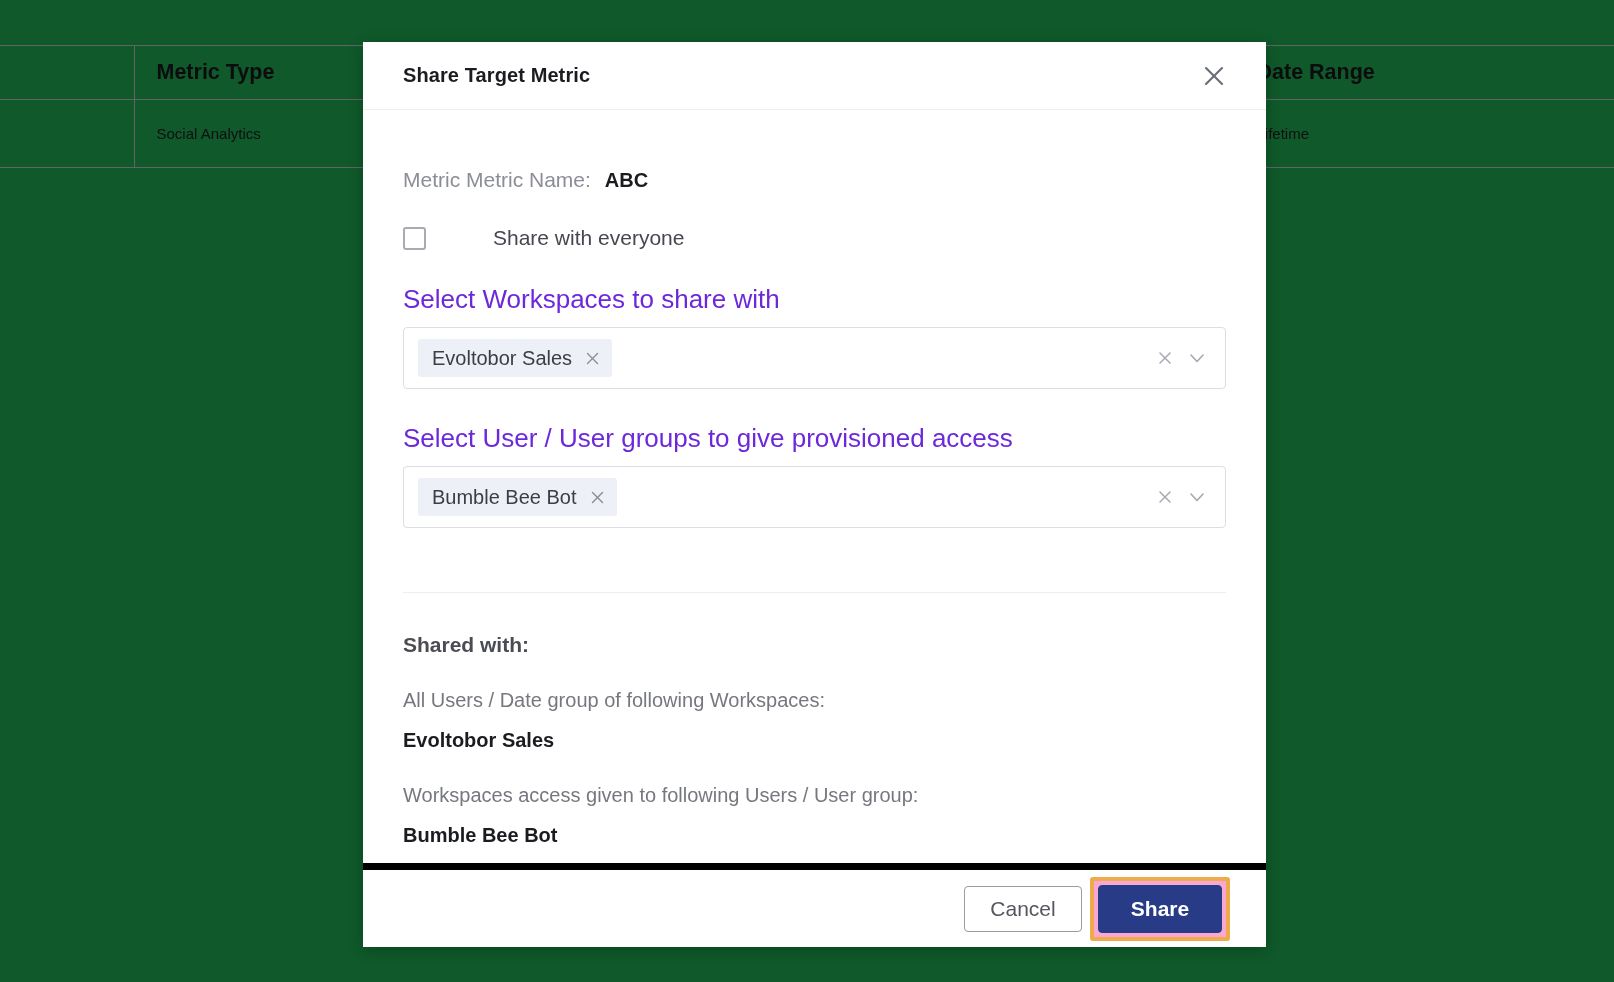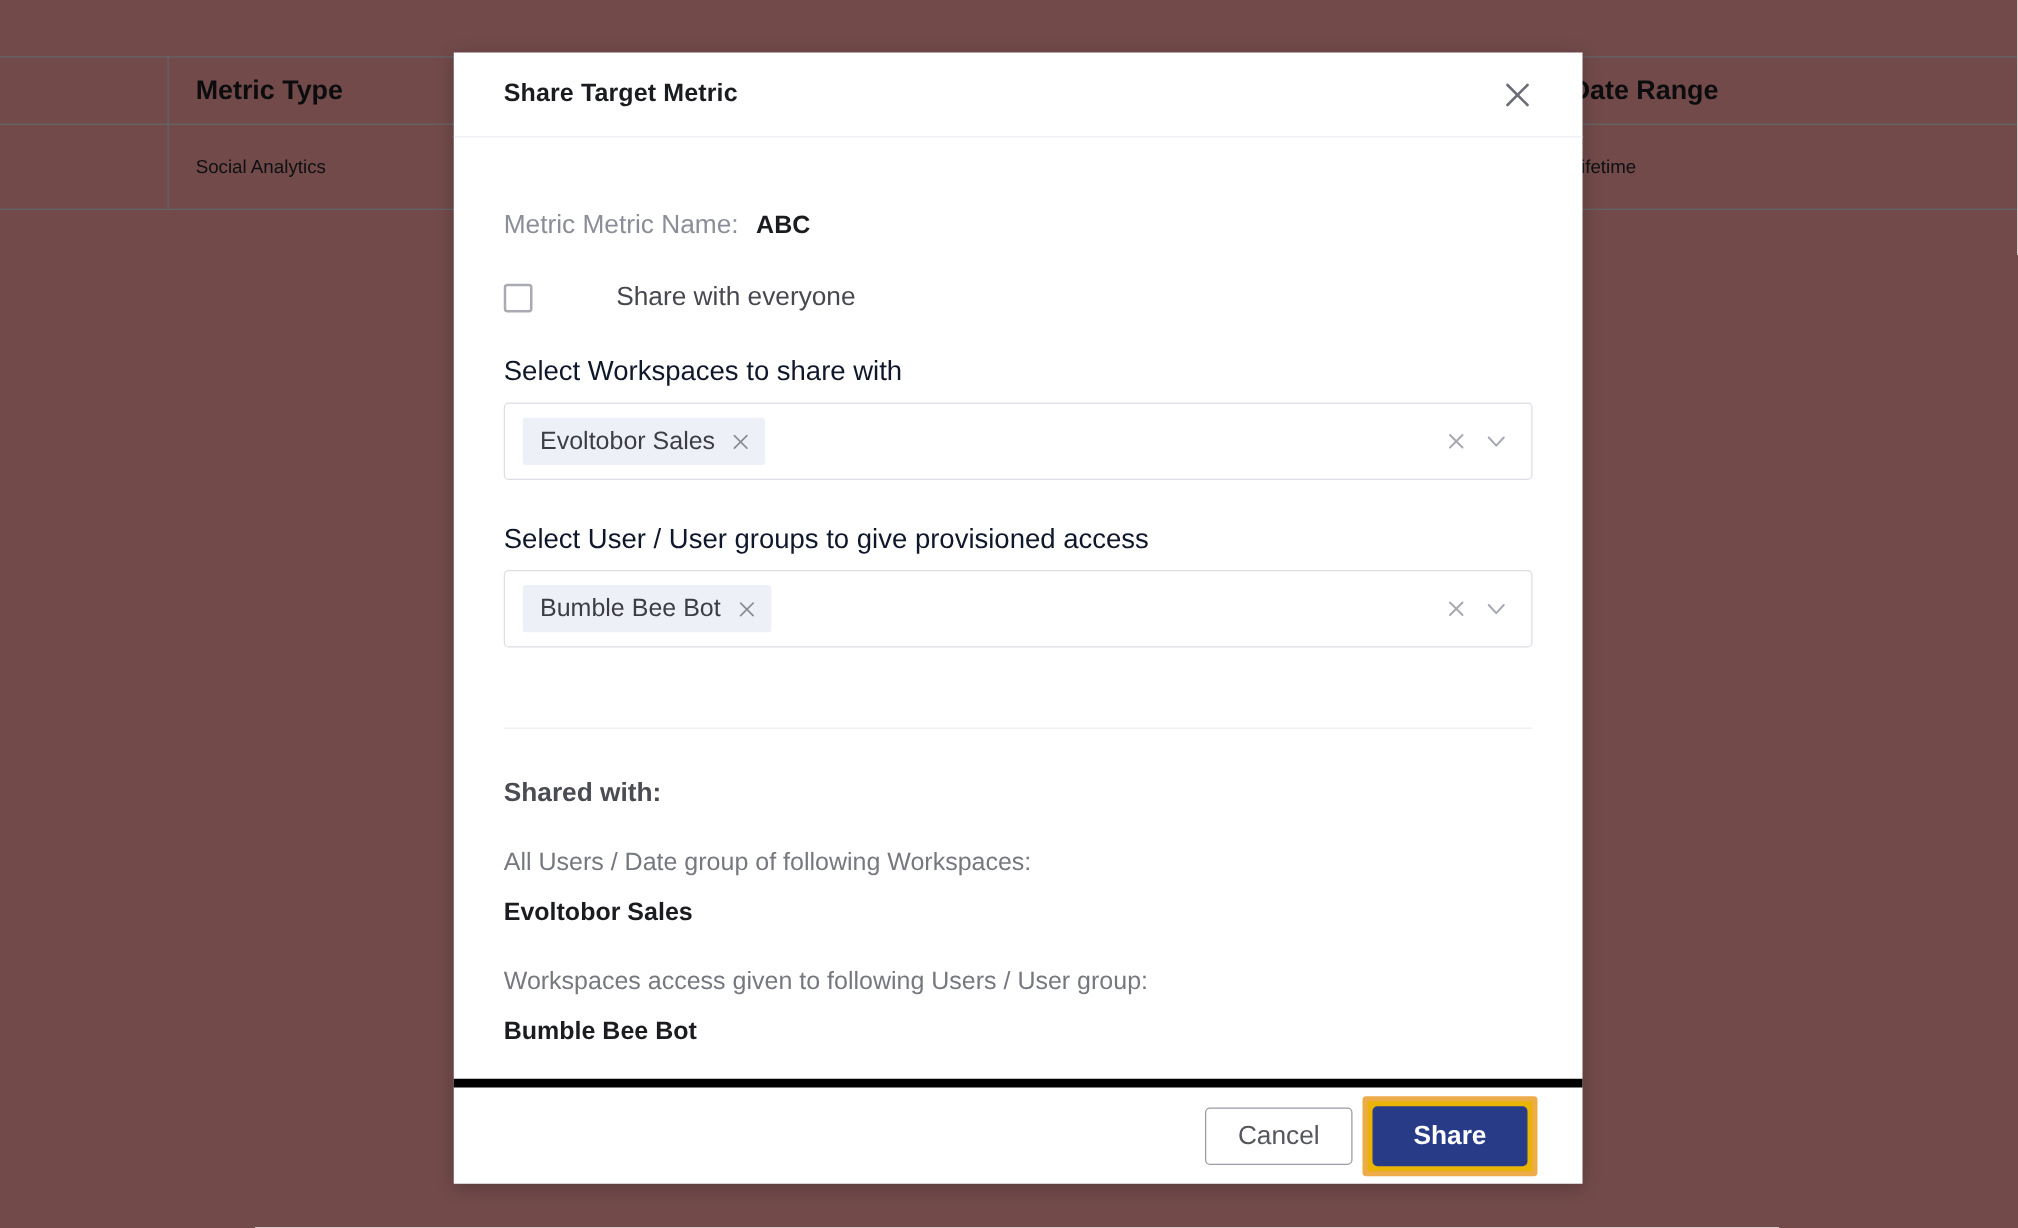--- a/index.html
+++ b/index.html
@@ -12,21 +12,21 @@
     overflow: hidden;
     font-family: "Liberation Sans", sans-serif;
     background: #ffffff;
     position: relative;
   }
 
   
   .page-bg {
     position: absolute;
     inset: 0;
-    background: #fca5a5;
+    background: #22c55e;
   }
   .bg-table {
     position: absolute;
     left: 0;
     top: 45px;
     width: 1614px;
     border-collapse: collapse;
     table-layout: fixed;
   }
   .bg-table th, .bg-table td {
@@ -140,22 +140,22 @@
     background: #ffffff;
     box-sizing: border-box;
   }
   .checkbox-label {
     font-size: 21px;
     color: #46474f;
     margin-left: 19px;
   }
 
   .field-label {
-    font-size: 22px;
-    color: #0f172a;
+    font-size: 26px;
+    color: #6d28d9;
     margin-top: 34px;
     margin-bottom: 12px;
   }
 
   .select-control {
     border: 1px solid #dcdde5;
     border-radius: 4px;
     height: 62px;
     display: flex;
     align-items: center;
@@ -248,21 +248,21 @@
   }
   .btn-cancel {
     background: #ffffff;
     border: 1px solid #9a9ba3;
     color: #55565e;
     width: 118px;
     height: 46px;
   }
   .share-wrap {
     border: 4px solid #eeab4a;
-    background: #eab308;
+    background: #f9a8d4;
     padding: 4px;
     border-radius: 3px;
     display: inline-block;
     line-height: 0;
   }
   .btn-share {
     background: #283b87;
     border: 1px solid #283b87;
     color: #ffffff;
     font-weight: bold;

